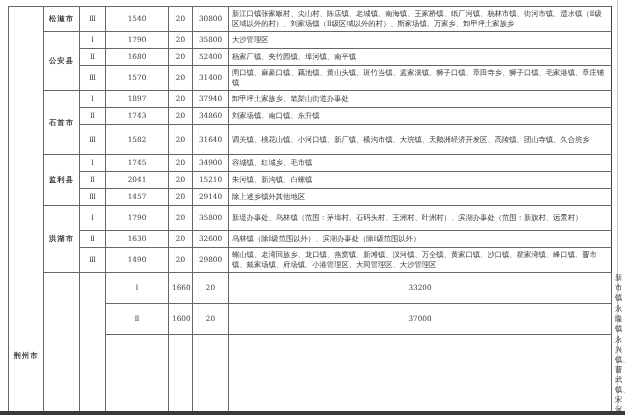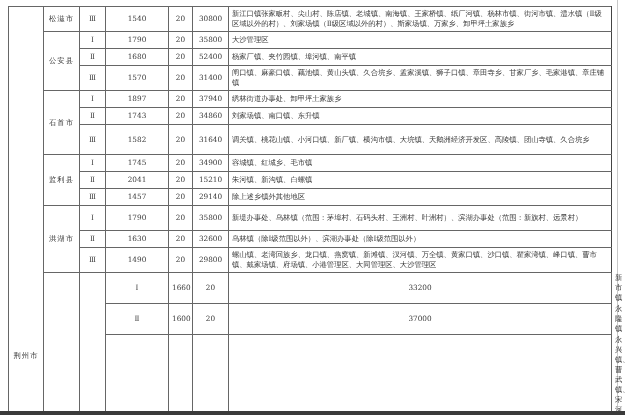--- a/index.html
+++ b/index.html
@@ -26,21 +26,21 @@
     border: 1.5px solid #444;
   }
   table.price-table td {
     border: 1px solid #666;
     font-size: 7.3px;
     line-height: 10px;
     padding: 0 3px;
     vertical-align: middle;
     color: #3a3a3a;
   }
-  td.c-city, td.c-county { text-align: center; font-size: 7.6px; letter-spacing: 1px; }
+  td.c-city, td.c-county { text-align: center; font-size: 7.6px; letter-spacing: 1px; font-weight: bold; }
   td.c-level { text-align: center; font-size: 8px; }
   td.c-price, td.c-months, td.c-total { text-align: center; }
   td.c-area { text-align: left; padding-left: 4px; }
   tr.r-top td { border-top: 1.5px solid #333; }
   tr.h17 td { height: 16px; }
   tr.h25 td { height: 24px; }
   tr.h30 td { height: 29px; }
 </style>
 </head>
 <body>
@@ -82,30 +82,30 @@
       <td class="c-price">1680</td>
       <td class="c-months">20</td>
       <td class="c-total">52400</td>
       <td class="c-area">杨家厂镇、夹竹园镇、埠河镇、南平镇</td>
     </tr>
     <tr class="h25">
       <td class="c-level">Ⅲ</td>
       <td class="c-price">1570</td>
       <td class="c-months">20</td>
       <td class="c-total">31400</td>
-      <td class="c-area">闸口镇、麻豪口镇、藕池镇、黄山头镇、久合垸乡、孟家溪镇、狮子口镇、章田寺乡、甘家厂乡、毛家港镇、章庄铺镇</td>
+      <td class="c-area">闸口镇、麻豪口镇、藕池镇、黄山头镇、斑竹当镇、孟家溪镇、狮子口镇、章田寺乡、狮子口镇、毛家港镇、章庄铺镇</td>
     </tr>
 
     <tr class="h17 r-top">
       <td class="c-county" rowspan="3">石首市</td>
       <td class="c-level">Ⅰ</td>
       <td class="c-price">1897</td>
       <td class="c-months">20</td>
       <td class="c-total">37940</td>
-      <td class="c-area">绣林街道办事处、卸甲坪土家族乡</td>
+      <td class="c-area">卸甲坪土家族乡、笔架山街道办事处</td>
     </tr>
     <tr class="h17">
       <td class="c-level">Ⅱ</td>
       <td class="c-price">1743</td>
       <td class="c-months">20</td>
       <td class="c-total">34860</td>
       <td class="c-area">刘家场镇、南口镇、东升镇</td>
     </tr>
     <tr class="h30">
       <td class="c-level">Ⅲ</td>

